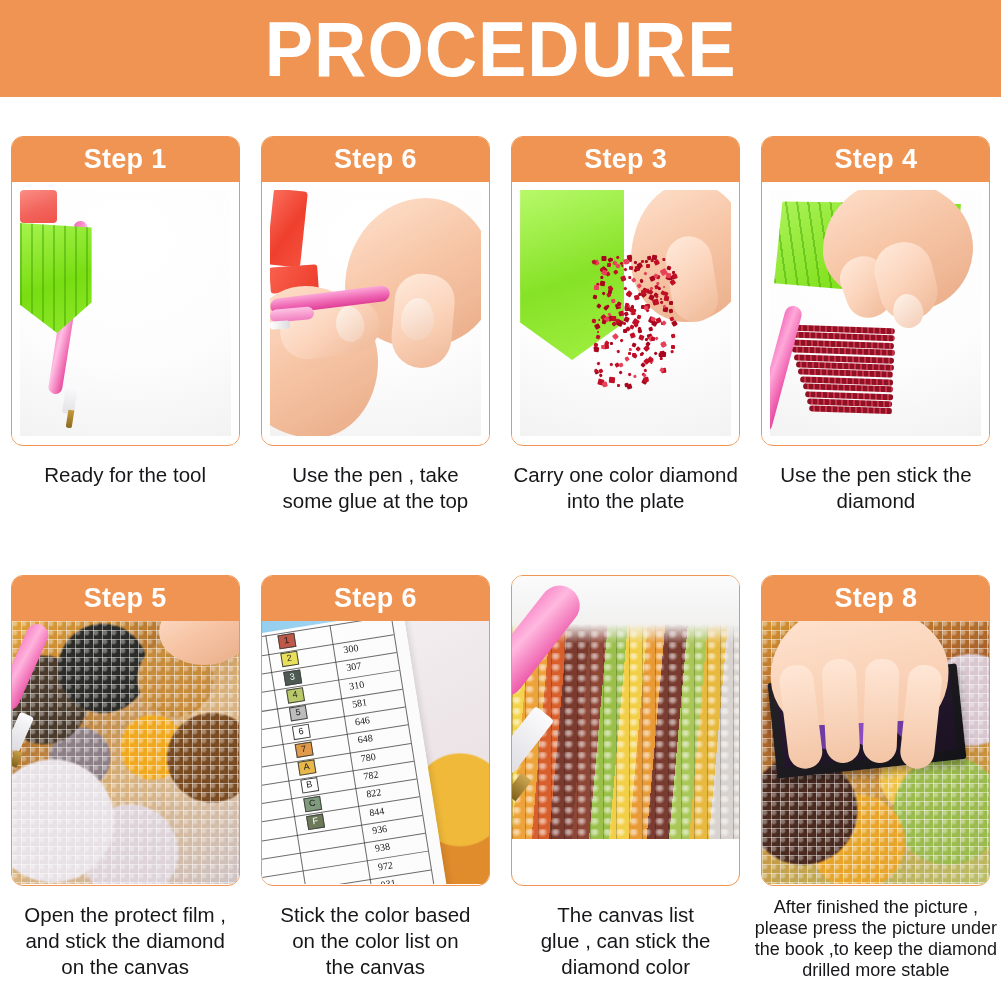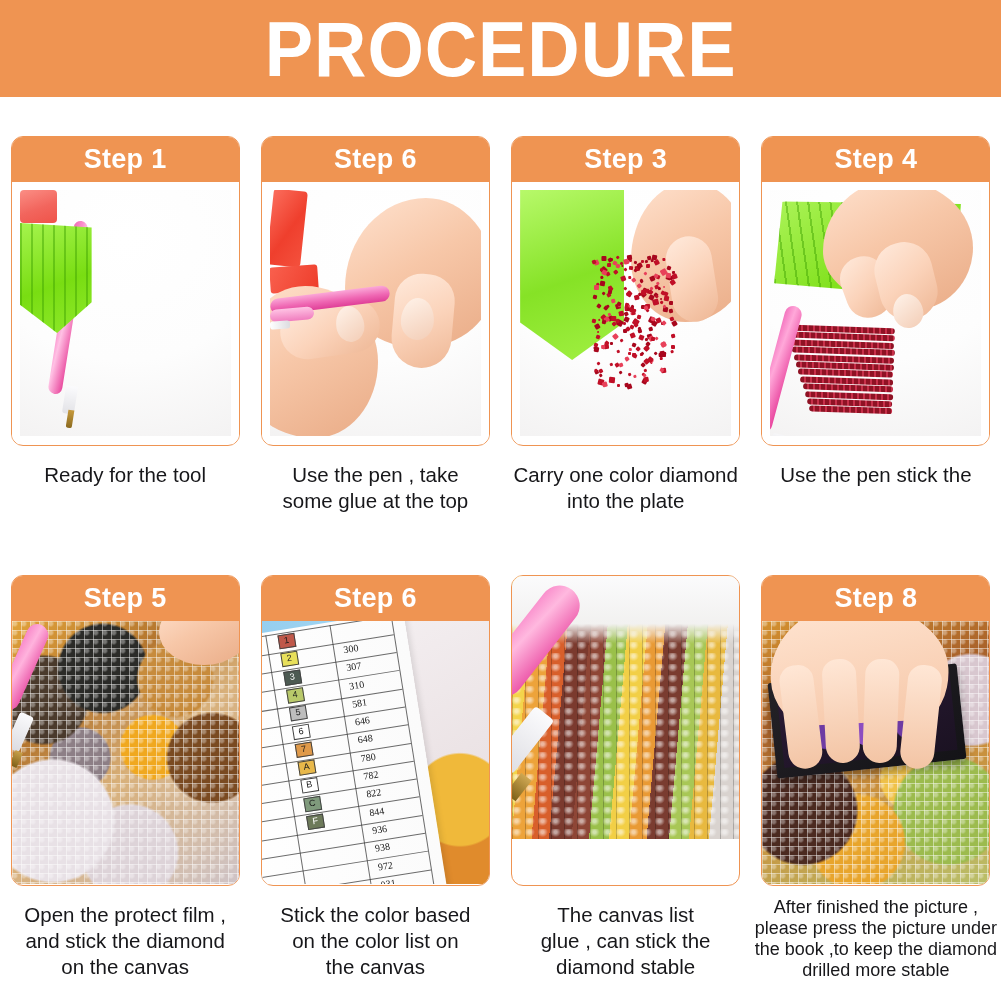--- a/index.html
+++ b/index.html
@@ -597,20 +597,21 @@
             <div class="skin2 s4-finger1"></div>
             <div class="nail s4-nail"></div>
             <div class="s4-pen"></div>
             <div class="s4-pentipw"></div>
 
           </div>
         </div>
       </div>
       <div class="caption">
         <span class="ln">Use the pen stick the</span>
+        <span class="ln">diamond</span>
       </div>
     </div>
 
   </div>
 
   <div class="row row-2">
 
     <div class="cell">
       <div class="card card-2">
         <div class="card-head">Step 5</div>
@@ -706,21 +707,21 @@
             <div class="s7-top"></div>
             <div class="s7-pen"></div>
             <div class="s7-pentipw"></div>
             <div class="s7-pentipg"></div>
           </div>
         </div>
       </div>
       <div class="caption">
         <span class="ln">The canvas list</span>
         <span class="ln">glue , can stick the</span>
-        <span class="ln">diamond stable</span>
+        <span class="ln">diamond color</span>
       </div>
     </div>
 
     <div class="cell">
       <div class="card card-2">
         <div class="card-head">Step 8</div>
         <div class="card-body">
           <div class="photo">
             <div class="s8-art"></div>
             <div class="beads-square"></div>

